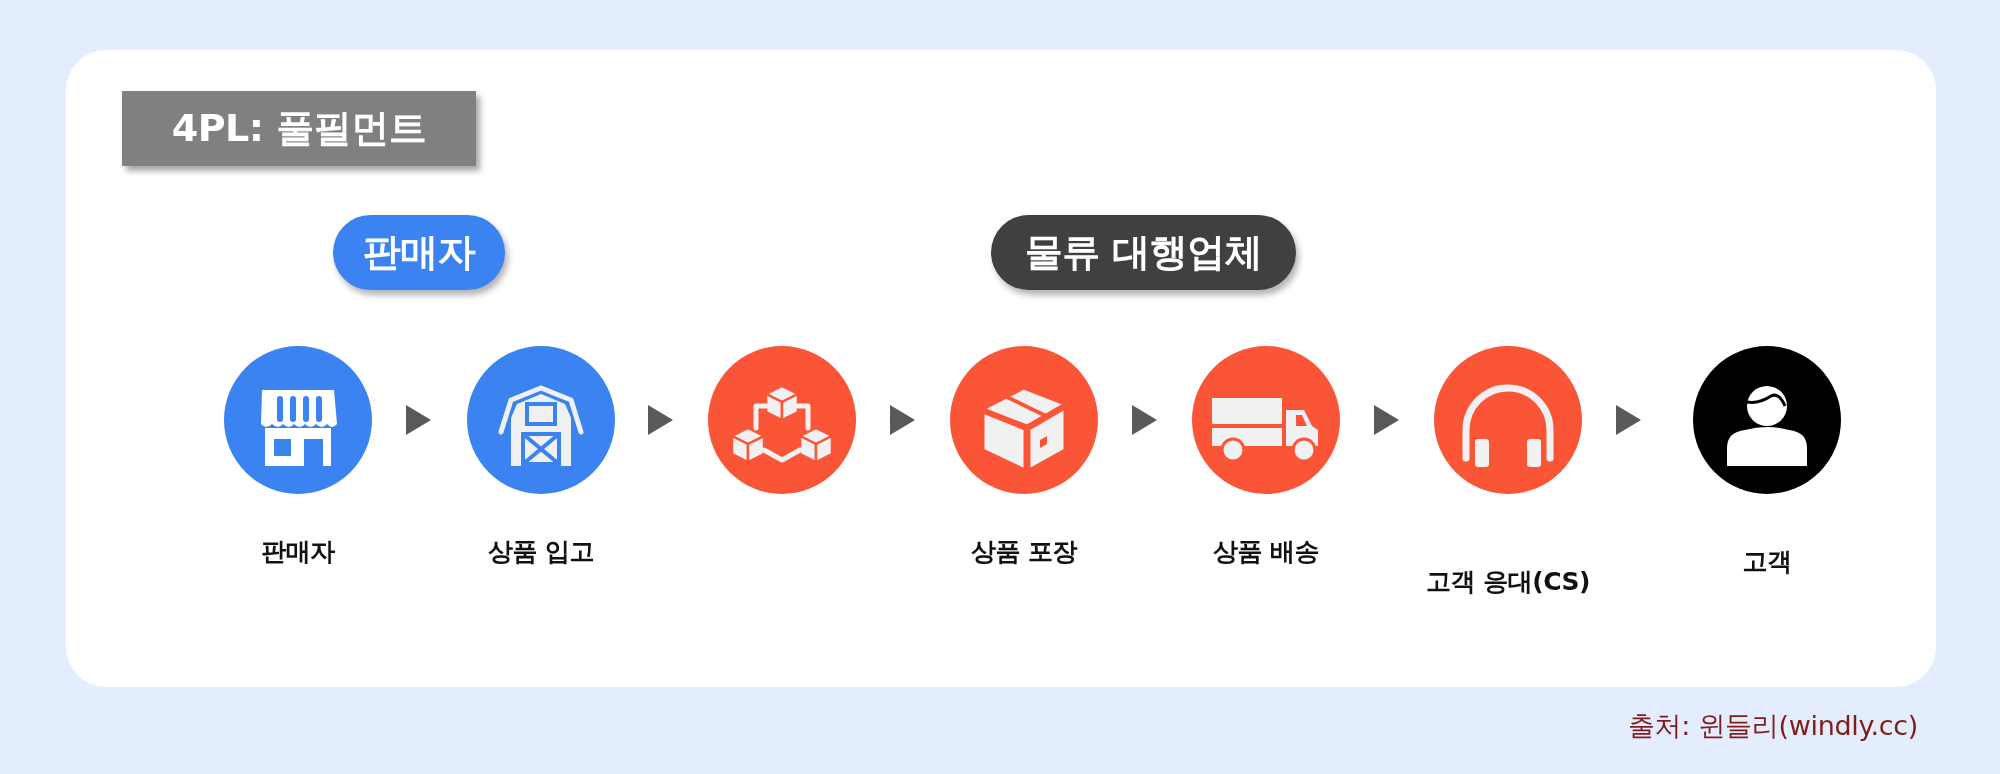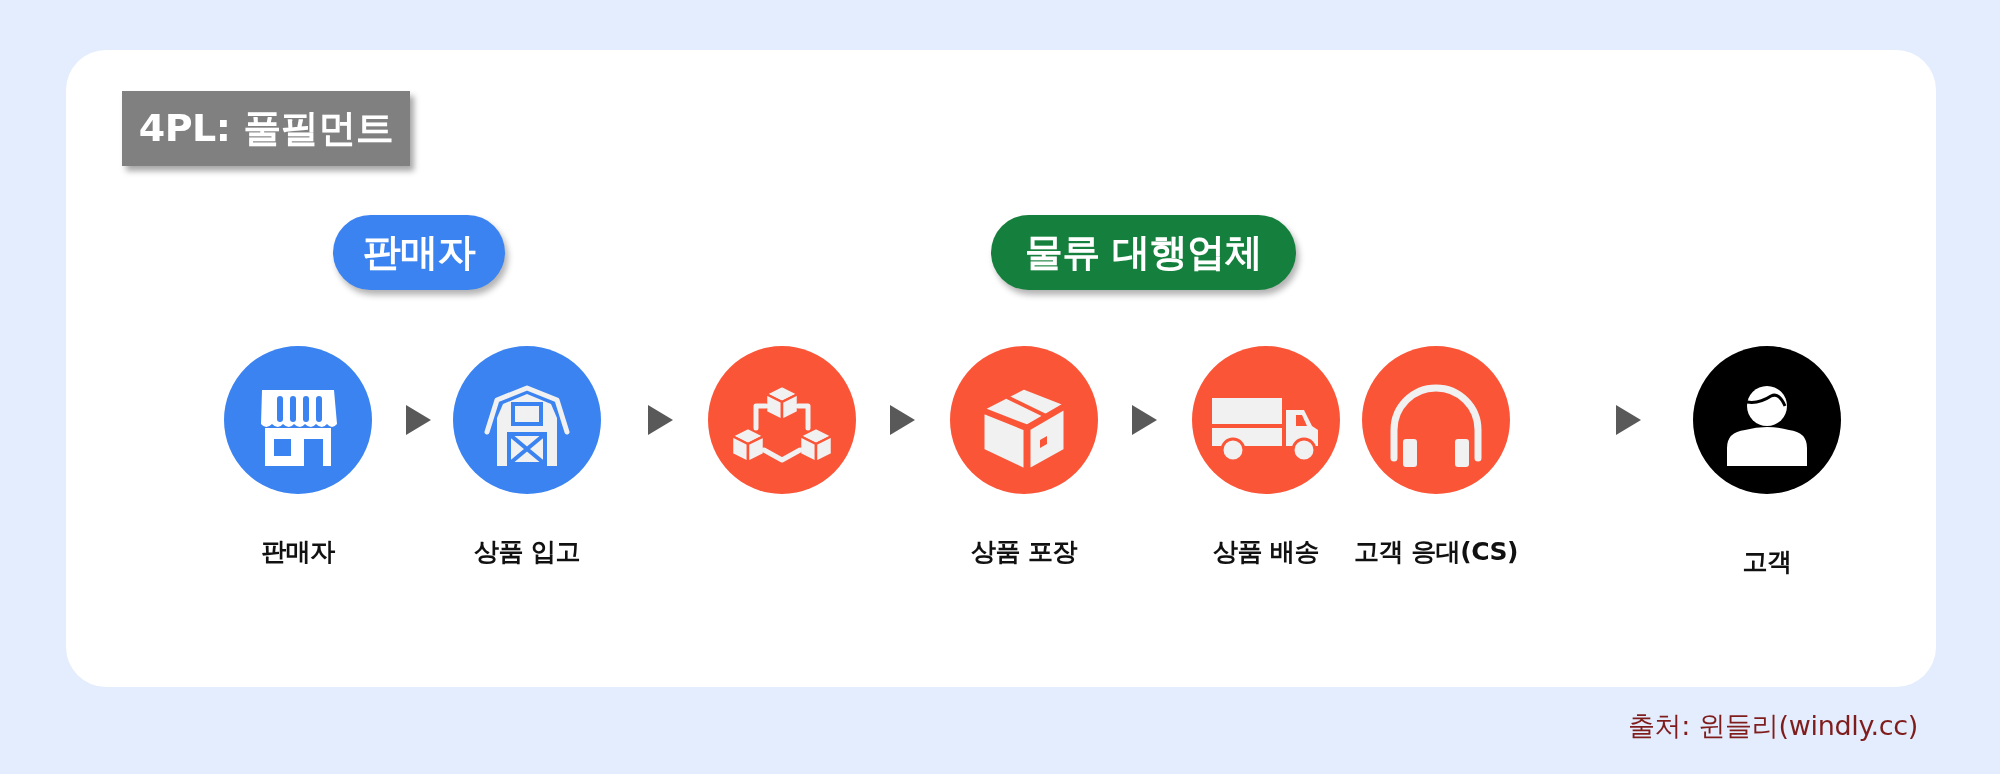--- a/index.html
+++ b/index.html
@@ -12,42 +12,42 @@
   .card {
     position: absolute;
     left: 66px; top: 50px;
     width: 1870px; height: 637px;
     background: #ffffff;
     border-radius: 40px;
   }
   .title-box {
     position: absolute;
     left: 122px; top: 91px;
-    width: 288px; height: 75px;
+    width: 354px; height: 75px;
     background: #808080;
     box-shadow: 4px 5px 6px rgba(0,0,0,0.35);
     color: #ffffff;
     font-size: 38px;
     font-weight: bold;
     display: flex; align-items: center; justify-content: center;
     letter-spacing: -0.5px;
   }
   .pill {
     position: absolute;
     top: 215px; height: 75px;
     border-radius: 38px;
     color: #ffffff;
     font-size: 38px;
     font-weight: bold;
     display: flex; align-items: center; justify-content: center;
     box-shadow: 3px 5px 6px rgba(0,0,0,0.3);
     letter-spacing: -0.5px;
   }
   .pill.seller { left: 333px; width: 172px; background: #3a83f1; }
-  .pill.logistics { left: 991px; width: 305px; background: #15803d; }
+  .pill.logistics { left: 991px; width: 305px; background: #404040; }
 
   .step {
     position: absolute;
     top: 346px;
     width: 240px;
     display: flex; flex-direction: column; align-items: center;
   }
   .circle {
     width: 148px; height: 148px;
     border-radius: 50%;
@@ -107,21 +107,21 @@
         <rect x="50" y="93" width="17" height="17"></rect>
         <rect x="80" y="93" width="19" height="27"></rect>
       </g>
     </svg>
   </div>
   <div class="label">판매자</div>
 </div>
 
 <div class="arrow" style="left:406px;"></div>
 
-<div class="step" style="left:407px;justify-content:flex-end;">
+<div class="step" style="left:421px;justify-content:flex-end;">
   <div class="circle" style="background:#3a83f1;">
     <svg viewBox="0 0 148 148">
       <path d="M34 86 L44 54 L74 42 L104 54 L114 86" fill="none" stroke="#f1f1f1" stroke-width="5" stroke-linejoin="round" stroke-linecap="round"></path>
       <path d="M44 120 V72 L50 58 L74 48 L98 58 L104 72 V120 Z" fill="#f1f1f1"></path>
       <rect x="60" y="58" width="28" height="20" fill="none" stroke="#3a83f1" stroke-width="4"></rect>
       <rect x="56" y="88" width="36" height="30" fill="none" stroke="#3a83f1" stroke-width="4"></rect>
       <path d="M56 88 L92 118 M92 88 L56 118" stroke="#3a83f1" stroke-width="4"></path>
     </svg>
   </div>
   <div class="label">상품 입고</div>
@@ -182,21 +182,21 @@
         <circle cx="112" cy="104" r="11" stroke="#fb5538" stroke-width="3"></circle>
       </g>
       <path d="M104 69 H110 L115 80 H104 Z" fill="#fb5538"></path>
     </svg>
   </div>
   <div class="label">상품 배송</div>
 </div>
 
 <div class="arrow" style="left:1374px;"></div>
 
-<div class="step" style="left:1316px;">
+<div class="step" style="left:1388px;gap:30px;">
   <div class="circle" style="background:#fb5538;">
     <svg viewBox="0 0 148 148">
       <path d="M32 112 V84 A42 42 0 0 1 116 84 V112" fill="none" stroke="#f1f1f1" stroke-width="7" stroke-linecap="round"></path>
       <rect x="40" y="92" width="16" height="30" rx="4" fill="#f1f1f1" stroke="#fb5538" stroke-width="2"></rect>
       <rect x="92" y="92" width="16" height="30" rx="4" fill="#f1f1f1" stroke="#fb5538" stroke-width="2"></rect>
     </svg>
   </div>
   <div class="label">고객 응대(CS)</div>
 </div>
 

